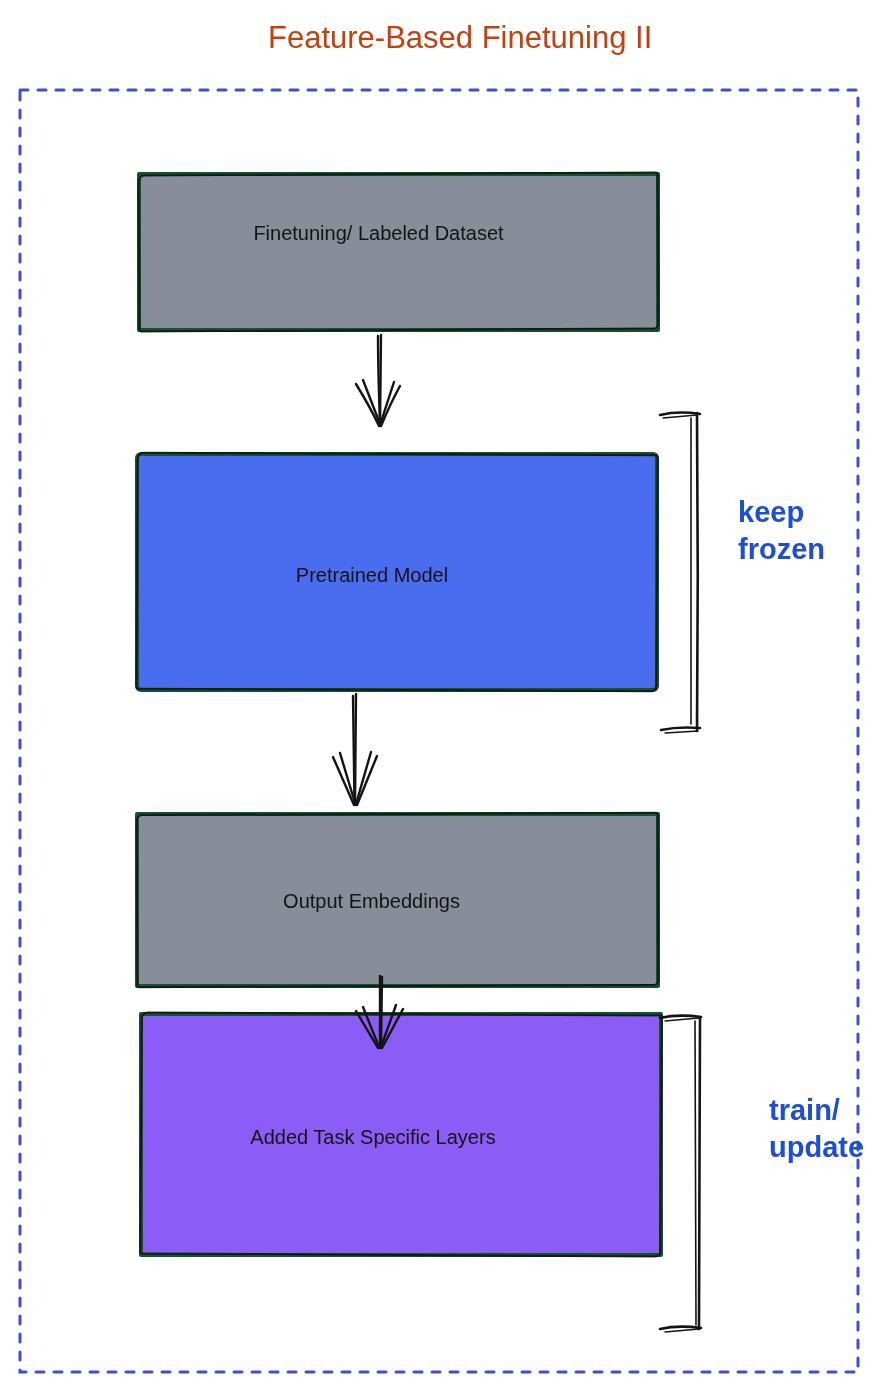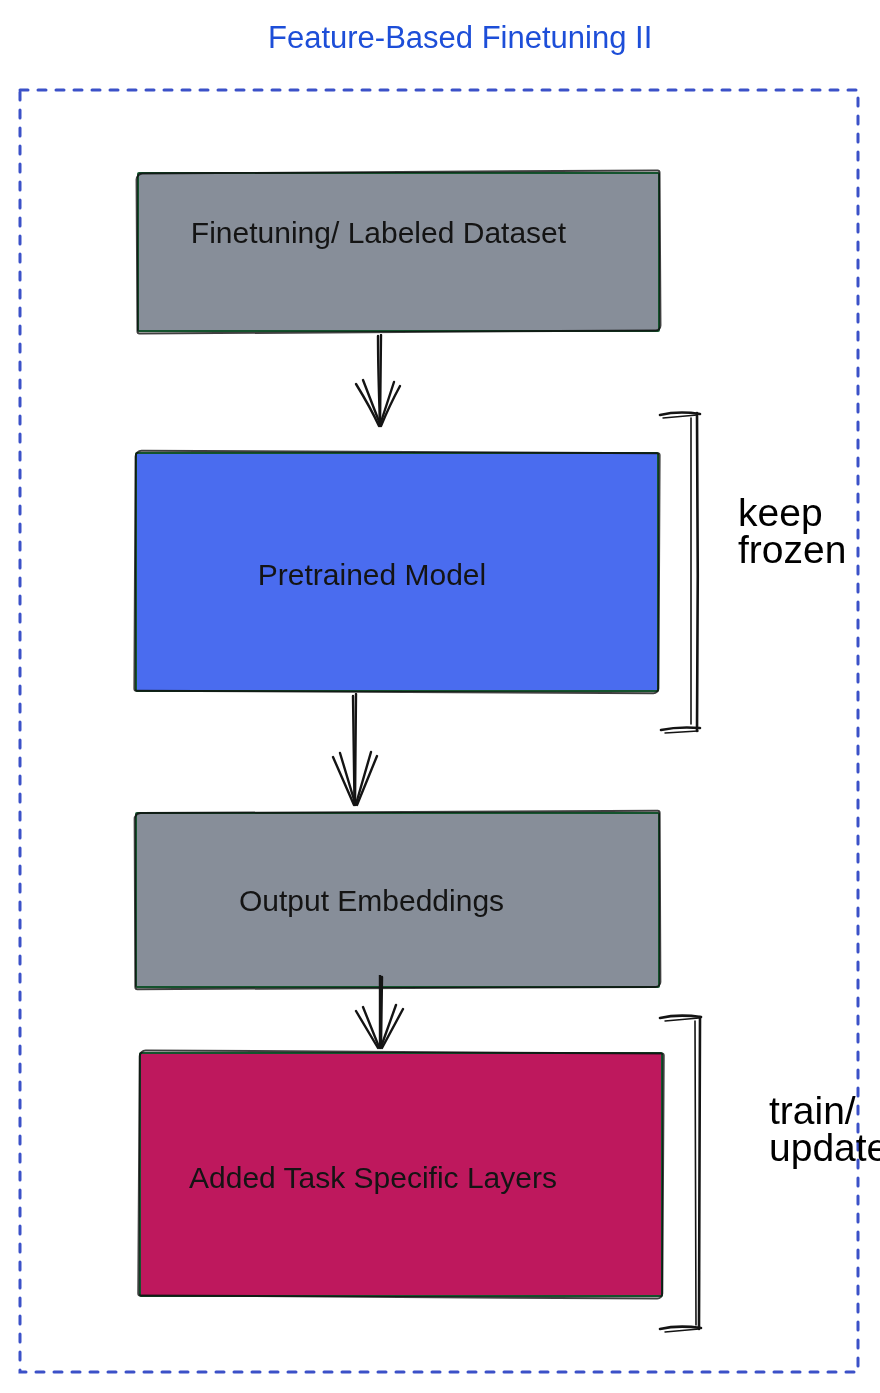--- a/index.html
+++ b/index.html
@@ -3,49 +3,50 @@
 <meta charset="utf-8">
 <style>
   html,body{margin:0;padding:0;background:#ffffff;}
   #canvas{
     position:relative;width:880px;height:1393px;background:#ffffff;overflow:hidden;
     font-family:"Liberation Sans", sans-serif;color:#141414;
   }
   .abs{position:absolute;}
   .title{
     position:absolute;left:268px;top:20px;
-    font-size:31px;font-weight:400;color:#1d4ed8;white-space:nowrap;
+    font-size:31px;font-weight:400;color:#c2410c;white-space:nowrap;
   }
   .node{
     position:absolute;box-sizing:border-box;
-    border:2px solid #14532d;border-radius:2px;
+    border:4px solid #14532d;border-radius:2px;
     display:flex;align-items:center;justify-content:center;
-    font-size:30px;color:#141414;
+    font-size:20px;color:#141414;
   }
   .node::before{
     content:"";position:absolute;inset:-3px;
     border:2px solid rgba(15,15,15,.8);
     border-radius:7px 3px 6px 3px;pointer-events:none;
   }
   .n1{left:137px;top:172px;width:523px;height:160px;background:#878e99;}
   .n1::before{transform:rotate(-0.35deg);}
   .n1 .lbl{transform:translate(-20px,-19px);}
-  .n2{left:135px;top:452px;width:524px;height:240px;background:#4a6cef;}
+  .n2{left:135px;top:452px;width:524px;height:240px;background:#4a6cef;border-radius:6px;}
   .n2::before{transform:rotate(0.3deg);}
   .n2 .lbl{transform:translate(-25px,3px);}
   .n3{left:135px;top:812px;width:525px;height:176px;background:#878e99;}
   .n3::before{transform:rotate(-0.25deg);}
   .n3 .lbl{transform:translate(-26px,1px);}
-  .n4{left:139px;top:1052px;width:524px;height:245px;background:#be185d;}
+  .n4{left:139px;top:1012px;width:524px;height:245px;background:#8b5cf6;}
   .n4::before{transform:rotate(0.35deg);}
   .n4 .lbl{transform:translate(-28px,3px);}
   .lbl{white-space:nowrap;}
   .note{
-    position:absolute;font-size:39px;line-height:37px;color:#000000;
+    position:absolute;font-size:29px;line-height:37px;color:#1d4ed8;
     white-space:pre-line;
+    font-weight:bold;
   }
   .note-frozen{left:738px;top:494px;}
   .note-train{left:738px;top:1092px;margin-left:31px;}
   svg{display:block;}
 </style>
 </head>
 <body>
 
 <div id="canvas">
 

